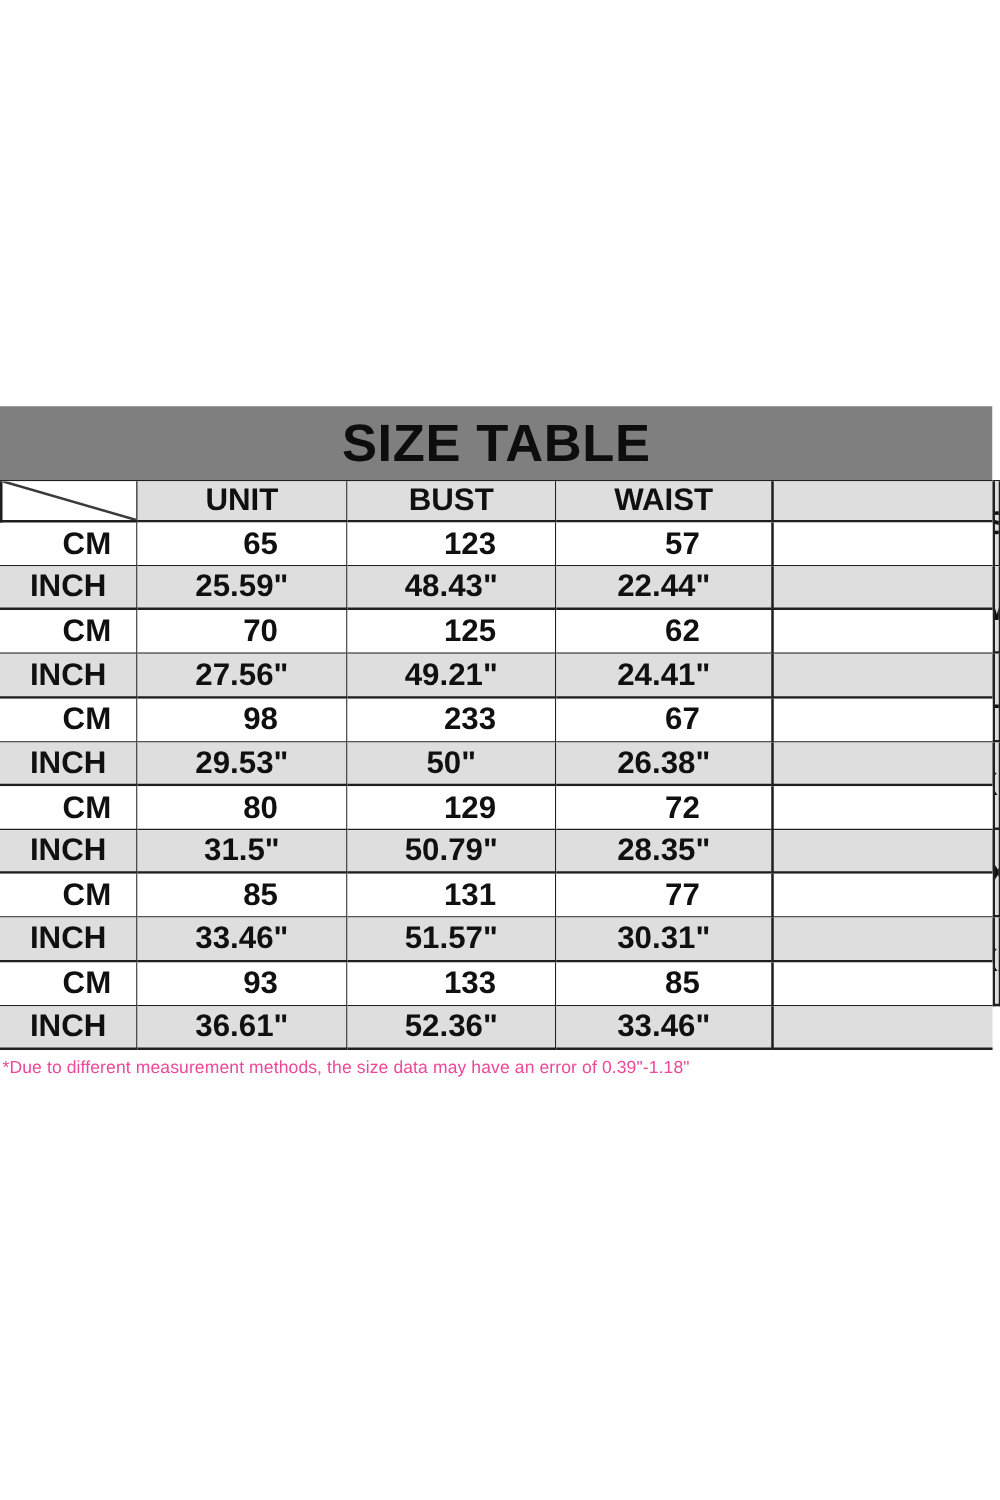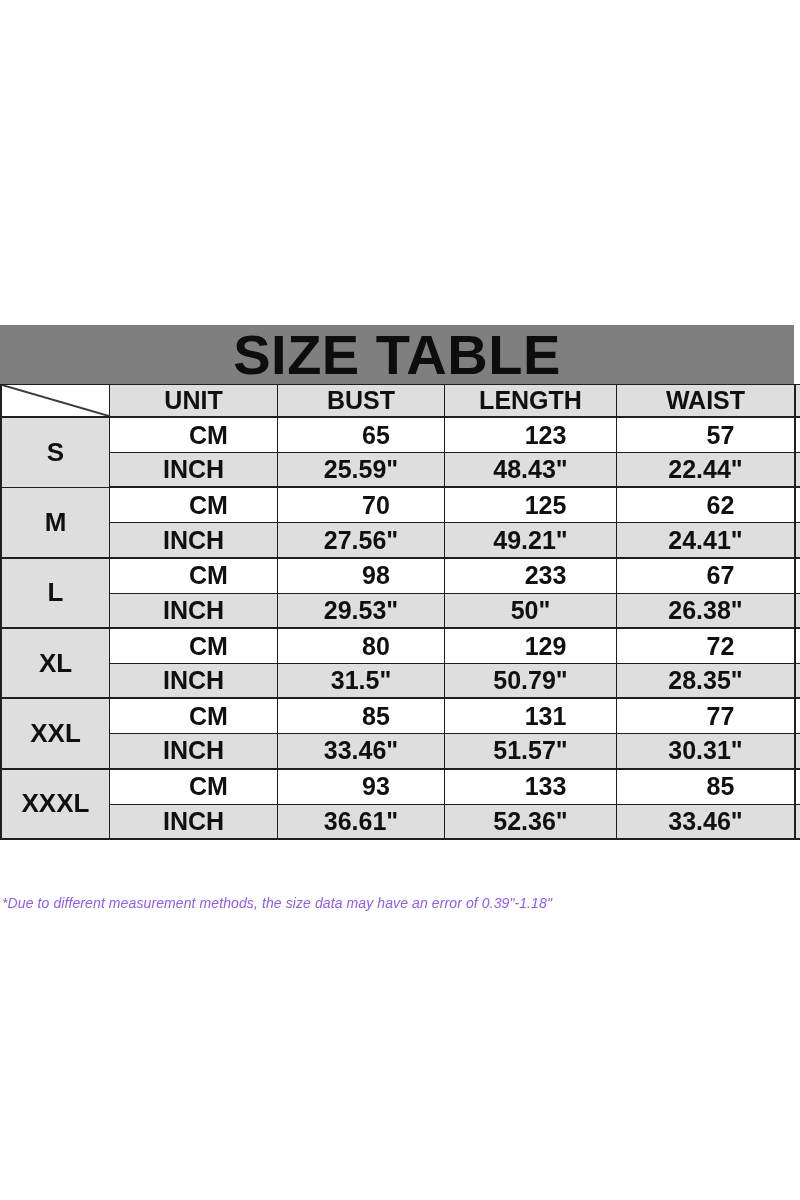--- a/index.html
+++ b/index.html
@@ -27,21 +27,21 @@
     overflow:hidden;white-space:nowrap;
   }
   .shade{background:var(--shade);}
   .white{background:#ffffff;padding-left:30px;}
 
   
   .title-cell{
     grid-column:1/6;
     background:var(--titlebg);
     display:flex;align-items:center;justify-content:center;
-    font-weight:bold;font-size:56px;letter-spacing:0.5px;color:#0d0d0d;
+    font-weight:bold;font-size:42px;letter-spacing:0.5px;color:#0d0d0d;
     border-bottom:1px solid var(--bd);
   }
   .title-sliver{
     grid-column:6/7;background:#ffffff;
     border-bottom:1px solid var(--bd);
   }
 
   
   .col1{border-left:2px solid var(--bd);}
   .waist-col{border-right:0;}
@@ -49,42 +49,40 @@
 
   .hdr{border-bottom-width:2px;}
   .blockend{border-bottom-width:2px;}
 
   .diag{position:relative;background:#ffffff;}
   .diag svg{position:absolute;inset:0;width:100%;height:100%;}
 
   .size-label{grid-row:span 2;font-size:26px;}
 
   .footnote{
-    position:absolute;left:2px;top:895px;width:796px;
-    font-size:14px;font-weight:normal;color:#8b5cf6;
+    position:absolute;left:2px;top:845px;width:796px;
+    font-size:14px;font-weight:normal;color:#ec4899;
     letter-spacing:0.1px;
-    font-style:italic;
   }
 </style>
 </head>
 <body>
 
 <div class="size-sheet">
 
   <div class="title-cell">SIZE TABLE</div>
   <div class="title-sliver"></div>
 
   <div class="cell col1 hdr diag">
     <svg viewBox="0 0 110 33" preserveAspectRatio="none" aria-hidden="true">
       <line x1="0" y1="0" x2="110" y2="33" stroke="#3a3a3a" stroke-width="2" vector-effect="non-scaling-stroke"></line>
     </svg>
   </div>
   <div class="cell shade hdr">UNIT</div>
   <div class="cell shade hdr">BUST</div>
-  <div class="cell shade hdr">LENGTH</div>
   <div class="cell shade hdr waist-col">WAIST</div>
   <div class="cell shade hdr sliver"></div>
 
   <div class="cell col1 shade size-label">S</div>
   <div class="cell white">CM</div>
   <div class="cell white">65</div>
   <div class="cell white">123</div>
   <div class="cell white waist-col">57</div>
   <div class="cell white sliver"></div>
   <div class="cell shade blockend">INCH</div>

